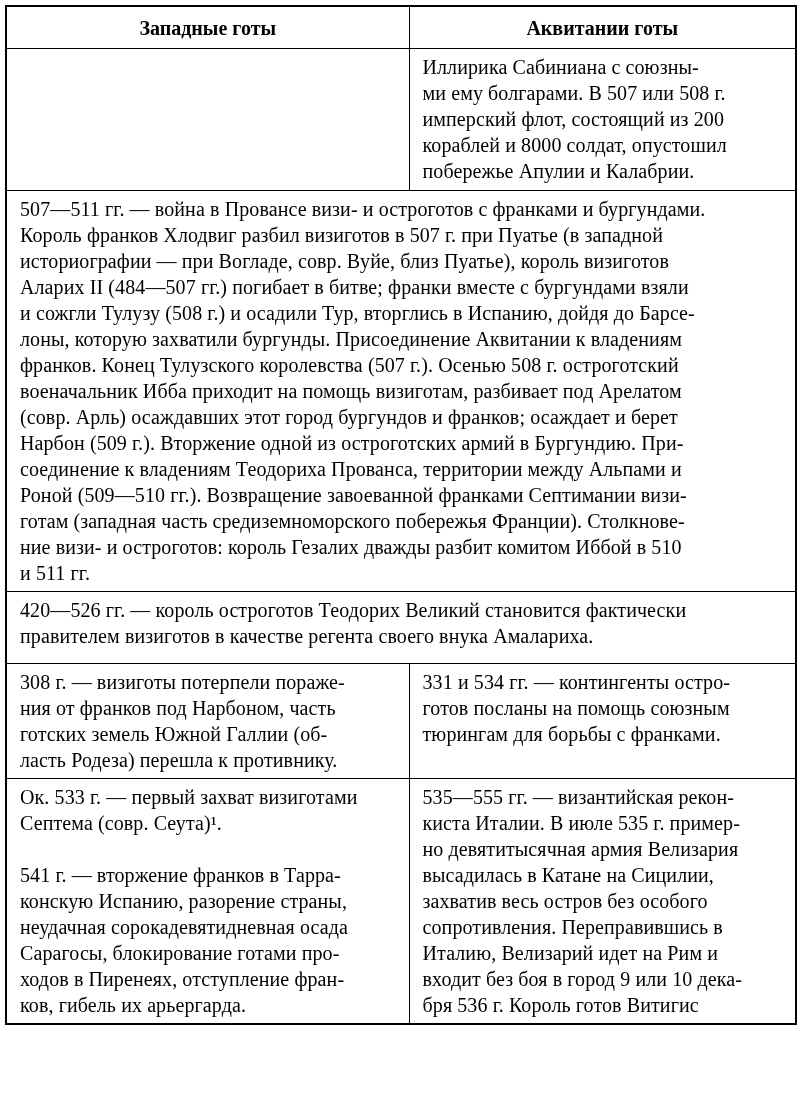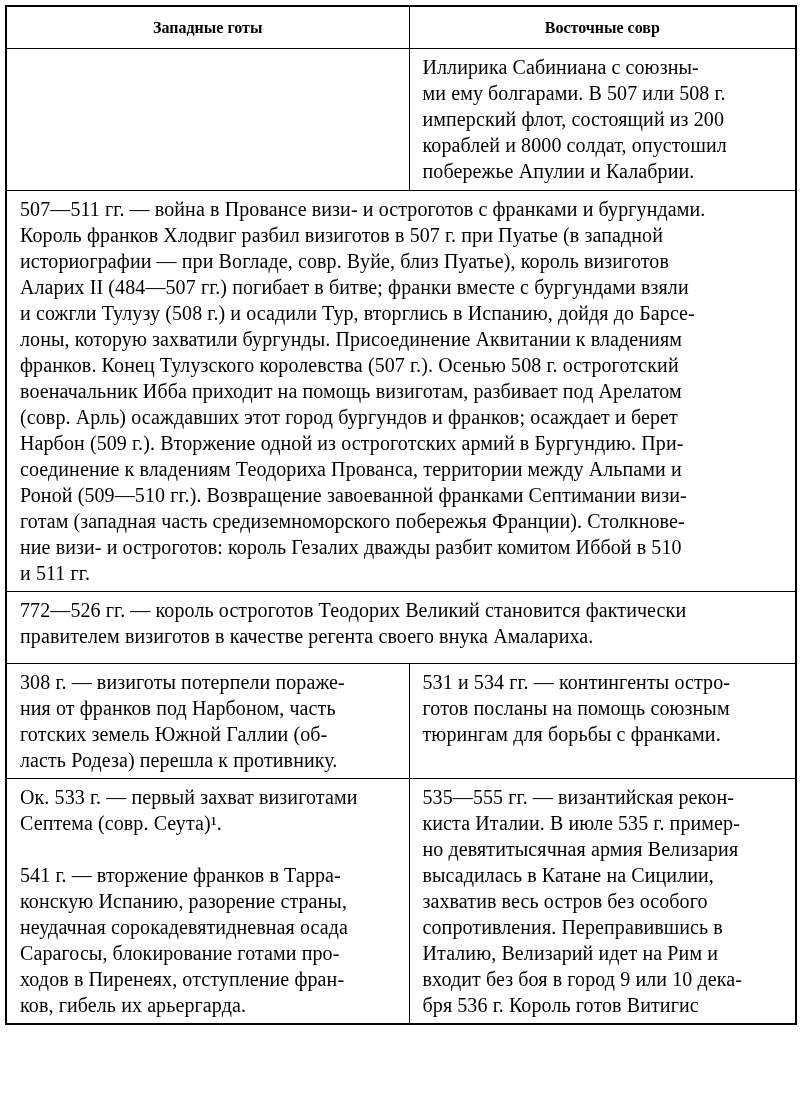--- a/index.html
+++ b/index.html
@@ -23,21 +23,21 @@
     width: 790px;
     border-collapse: collapse;
     table-layout: fixed;
     border: 2px solid #000000;
   }
   table.goths col.left-col  { width: 403px; }
   table.goths col.right-col { width: 387px; }
 
   table.goths th {
     border: 1px solid #000000;
-    font-size: 16px;
+    font-size: 20px;
     font-weight: bold;
     text-align: center;
     vertical-align: middle;
     padding: 4px 6px;
     height: 33px;
     line-height: 24px;
   }
   table.goths td {
     border: 1px solid #000000;
     font-size: 20px;
@@ -65,21 +65,21 @@
 
 <div class="page">
   <table class="goths">
     <colgroup>
       <col class="left-col">
       <col class="right-col">
     </colgroup>
     <tbody>
         <tr class="header-row">
       <th>Западные готы</th>
-      <th>Восточные совр</th>
+      <th>Аквитании готы</th>
     </tr>
     <tr class="row-illyricum">
       <td></td>
       <td>Иллирика Сабиниана с союзны-
 ми ему болгарами. В 507 или 508 г.
 имперский флот, состоящий из 200
 кораблей и 8000 солдат, опустошил
 побережье Апулии и Калабрии.</td>
     </tr>
     <tr class="row-507-511">
@@ -93,29 +93,29 @@
 военачальник Ибба приходит на помощь визиготам, разбивает под Арелатом
 (совр. Арль) осаждавших этот город бургундов и франков; осаждает и берет
 Нарбон (509 г.). Вторжение одной из остроготских армий в Бургундию. При-
 соединение к владениям Теодориха Прованса, территории между Альпами и
 Роной (509—510 гг.). Возвращение завоеванной франками Септимании визи-
 готам (западная часть средиземноморского побережья Франции). Столкнове-
 ние визи- и остроготов: король Гезалих дважды разбит комитом Иббой в 510
 и 511 гг.</td>
     </tr>
     <tr class="row-511-526">
-      <td class="span-cell" colspan="2">772—526 гг. — король остроготов Теодорих Великий становится фактически
+      <td class="span-cell" colspan="2">420—526 гг. — король остроготов Теодорих Великий становится фактически
 правителем визиготов в качестве регента своего внука Амалариха.</td>
     </tr>
     <tr class="row-531">
       <td>308 г. — визиготы потерпели пораже-
 ния от франков под Нарбоном, часть
 готских земель Южной Галлии (об-
 ласть Родеза) перешла к противнику.</td>
-      <td>531 и 534 гг. — контингенты остро-
+      <td>331 и 534 гг. — контингенты остро-
 готов посланы на помощь союзным
 тюрингам для борьбы с франками.</td>
     </tr>
     <tr class="row-533-555">
       <td>Ок. 533 г. — первый захват визиготами
 Септема (совр. Сеута)¹.
 
 541 г. — вторжение франков в Тарра-
 конскую Испанию, разорение страны,
 неудачная сорокадевятидневная осада

